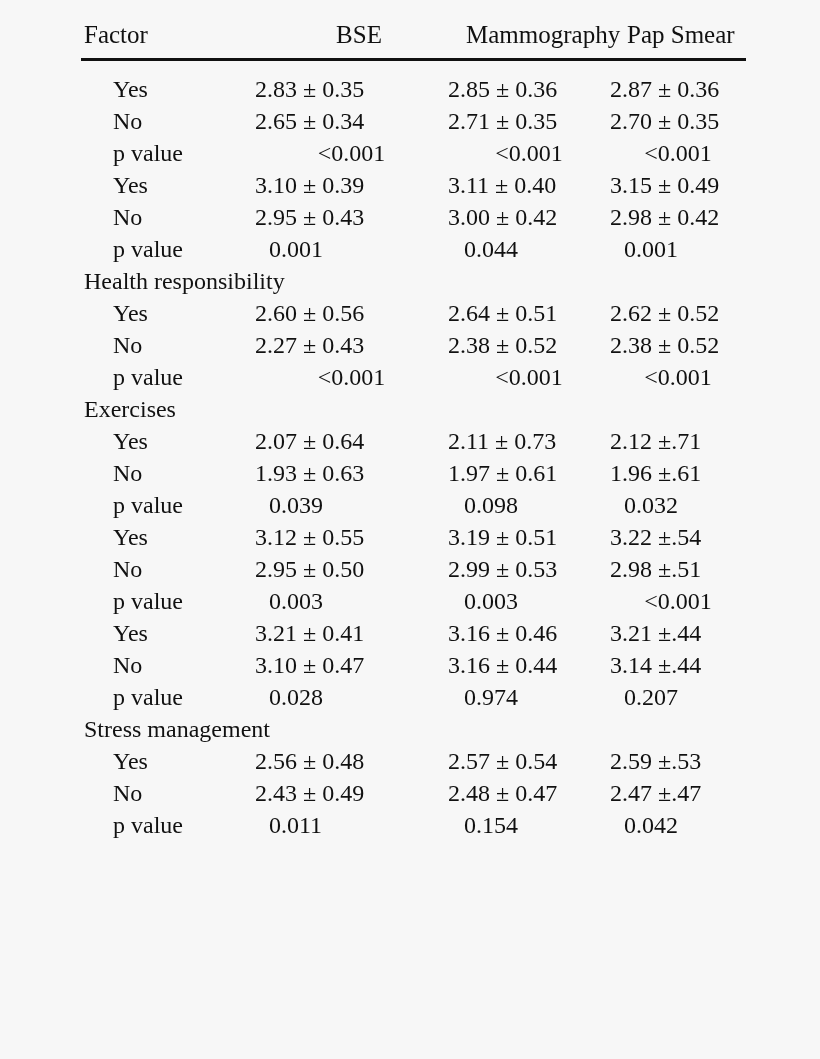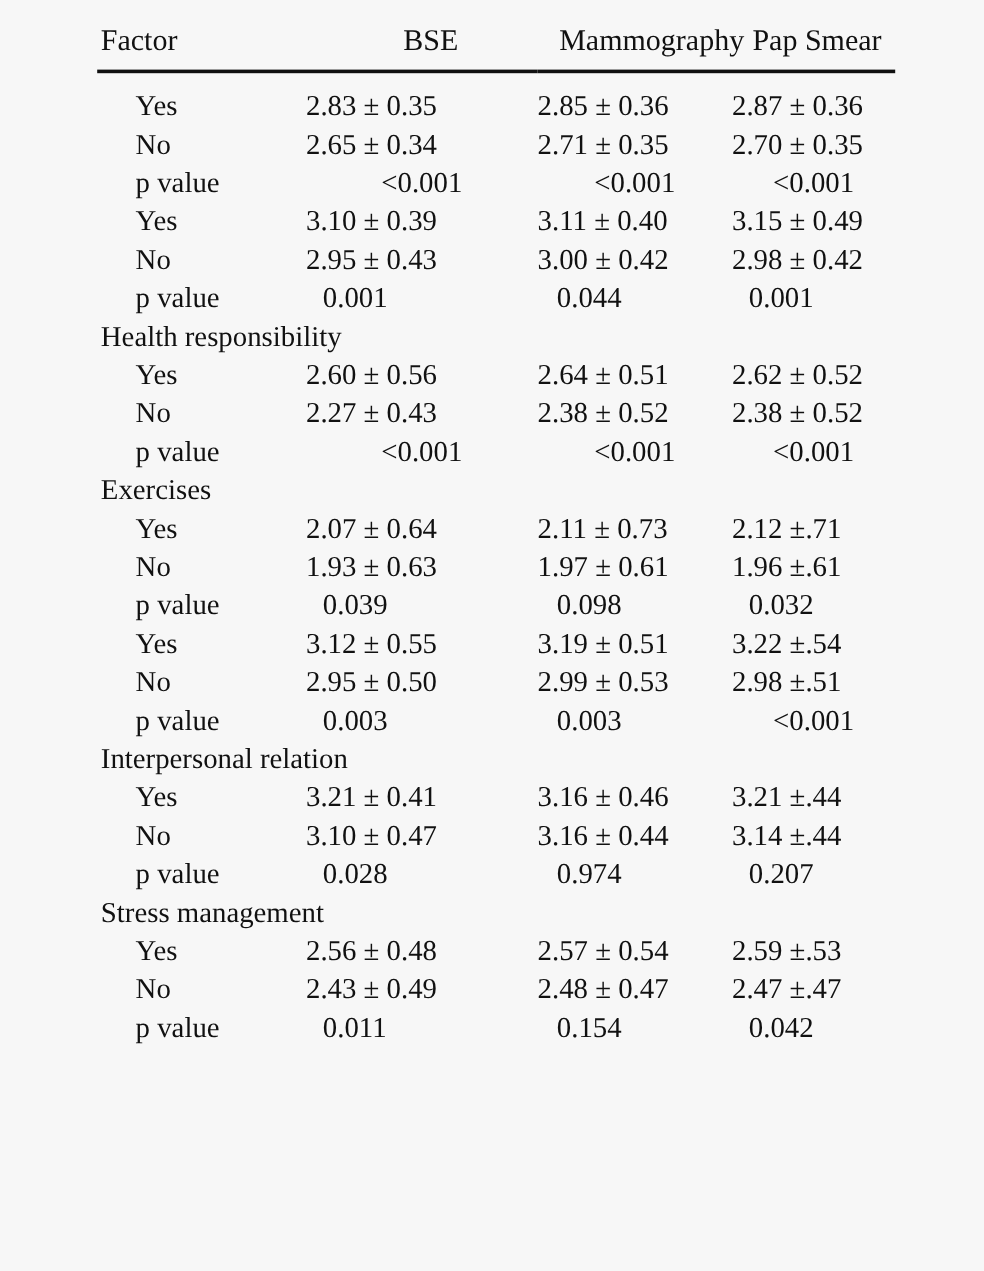--- a/index.html
+++ b/index.html
@@ -201,23 +201,20 @@
           <td class="val val-bse">2.95 ± 0.50</td>
           <td class="val val-mam">2.99 ± 0.53</td>
           <td class="val val-pap">2.98 ±.51</td>
         </tr>
         <tr class="pvalue-row">
           <td class="row-label">p value</td>
           <td class="val val-bse">0.003</td>
           <td class="val val-mam">0.003</td>
           <td class="val val-pap lt">&lt;0.001</td>
         </tr>
-        <tr>
-          <td class="section-label" colspan="4">Interpersonal relation</td>
-        </tr>
         <tr class="data-row">
           <td class="row-label">Yes</td>
           <td class="val val-bse">3.21 ± 0.41</td>
           <td class="val val-mam">3.16 ± 0.46</td>
           <td class="val val-pap">3.21 ±.44</td>
         </tr>
         <tr class="data-row">
           <td class="row-label">No</td>
           <td class="val val-bse">3.10 ± 0.47</td>
           <td class="val val-mam">3.16 ± 0.44</td>

